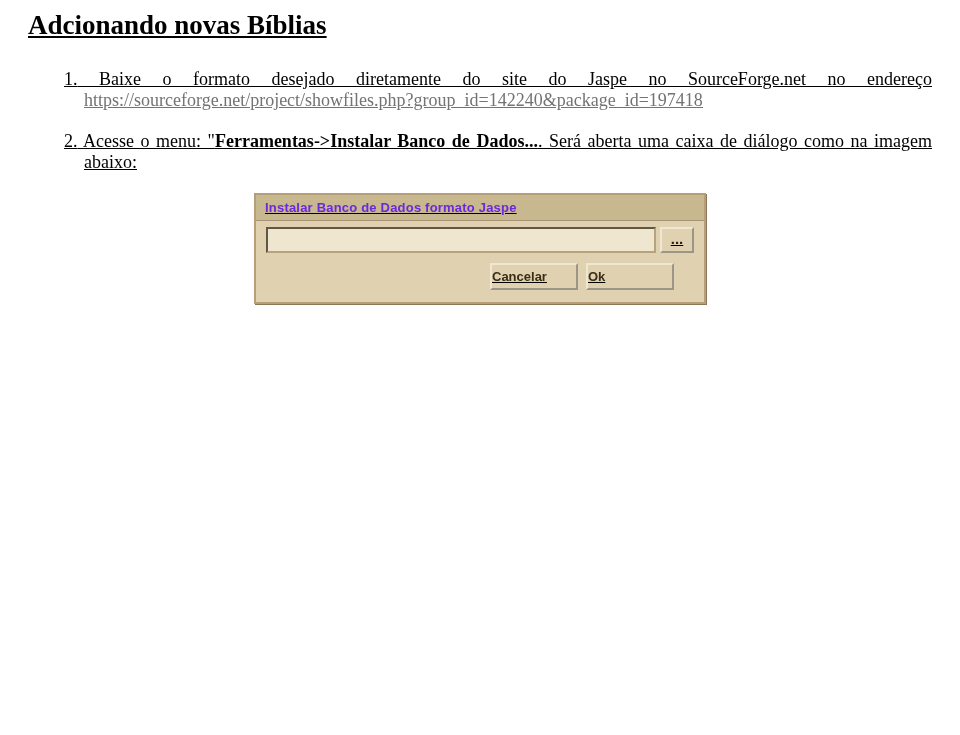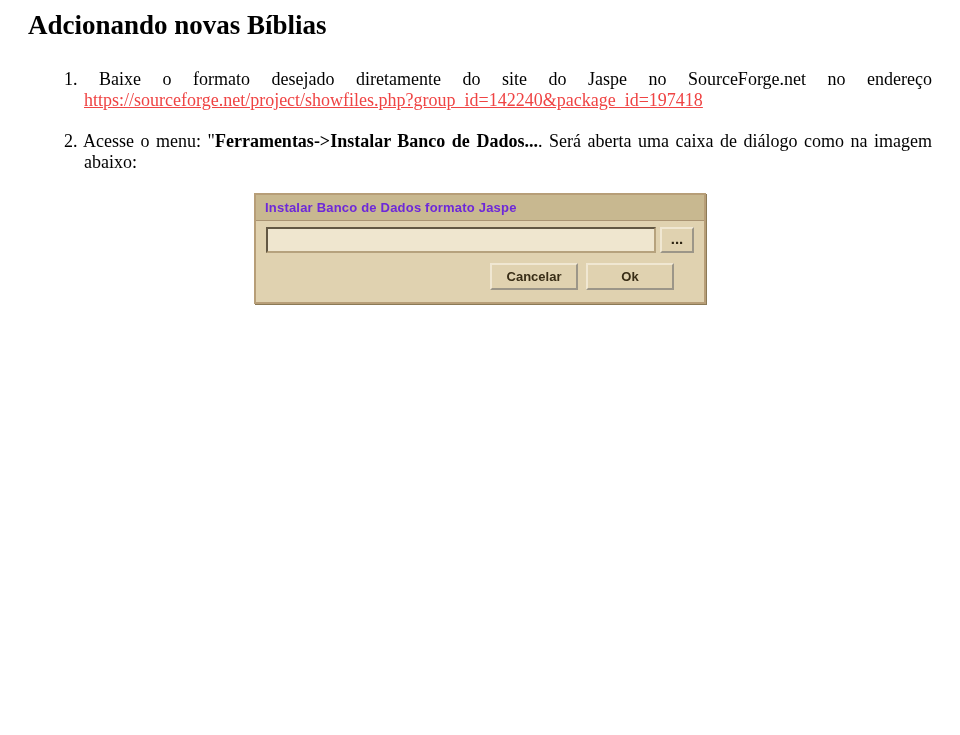--- a/index.html
+++ b/index.html
@@ -6,20 +6,21 @@
     margin: 0;
     padding: 0;
     font-family: "Times New Roman", Times, serif;
     font-size: 18px;
     color: #000;
     width: 960px;
     background: #fff;
   }
   .page {
     padding: 10px 28px 30px 28px;
+    text-decoration: underline;
   }
   h1 {
     font-size: 27px;
     font-weight: bold;
     margin: 0 0 28px 0;
     text-align: left;
   }
   p.intro {
     margin: 0 0 24px 0;
     text-align: justify;
@@ -34,21 +35,21 @@
     margin-bottom: 20px;
     text-align: justify;
     padding-left: 56px;
     text-indent: -20px;
     position: relative;
   }
   ol.steps li .num {
     display: inline;
   }
   a.link {
-    color: #ef4444;
+    color: #737373;
     text-decoration: underline;
   }
   strong {
     font-weight: bold;
   }
   .dialog-wrap {
     display: flex;
     justify-content: center;
     margin: 10px 0 40px 0;
   }
@@ -107,21 +108,20 @@
     gap: 8px;
     padding-right: 20px;
   }
   .dialog .btn {
     min-width: 84px;
     padding: 4px 0;
     background: #e0d2b0;
     border: 2px outset #f0e7d2;
     font-weight: bold;
     color: #382d16;
-    text-align: center;
     font-size: 13px;
   }
   p.conclusion {
     margin: 0 0 0 0;
     text-align: justify;
     text-indent: 56px;
   }
 </style>
 </head>
 <body>

